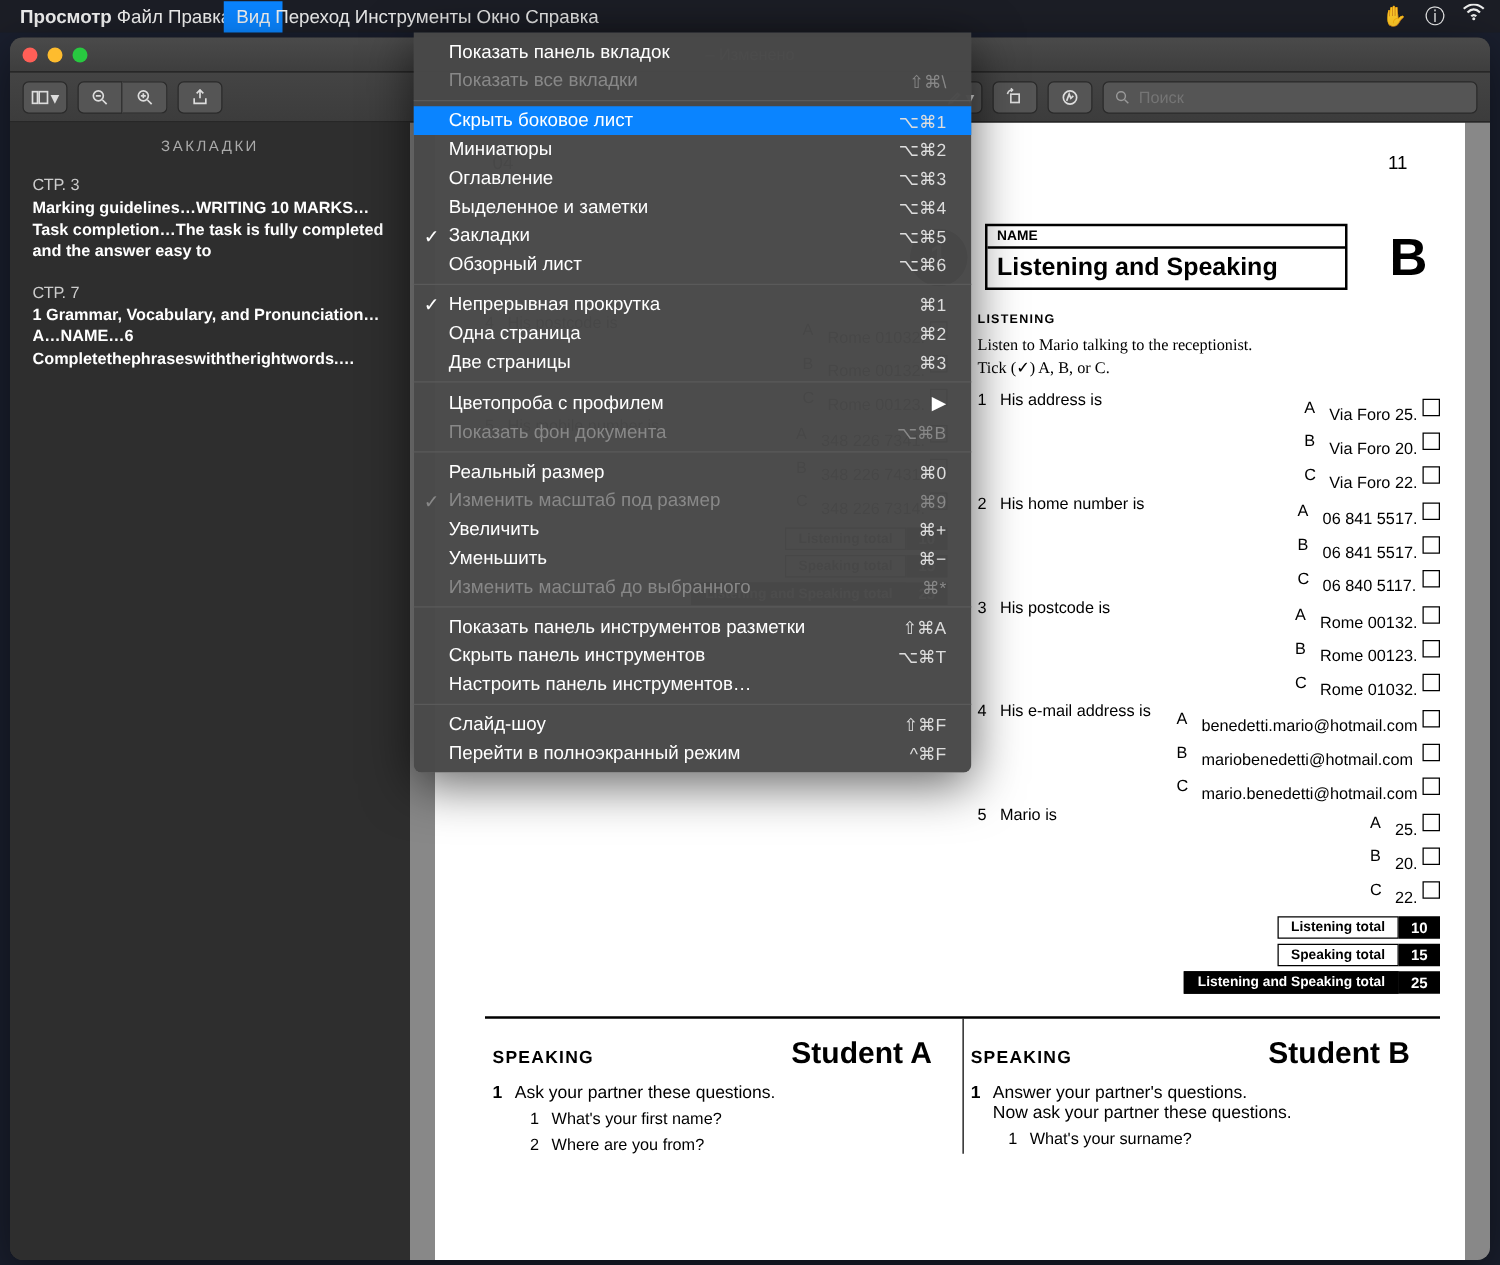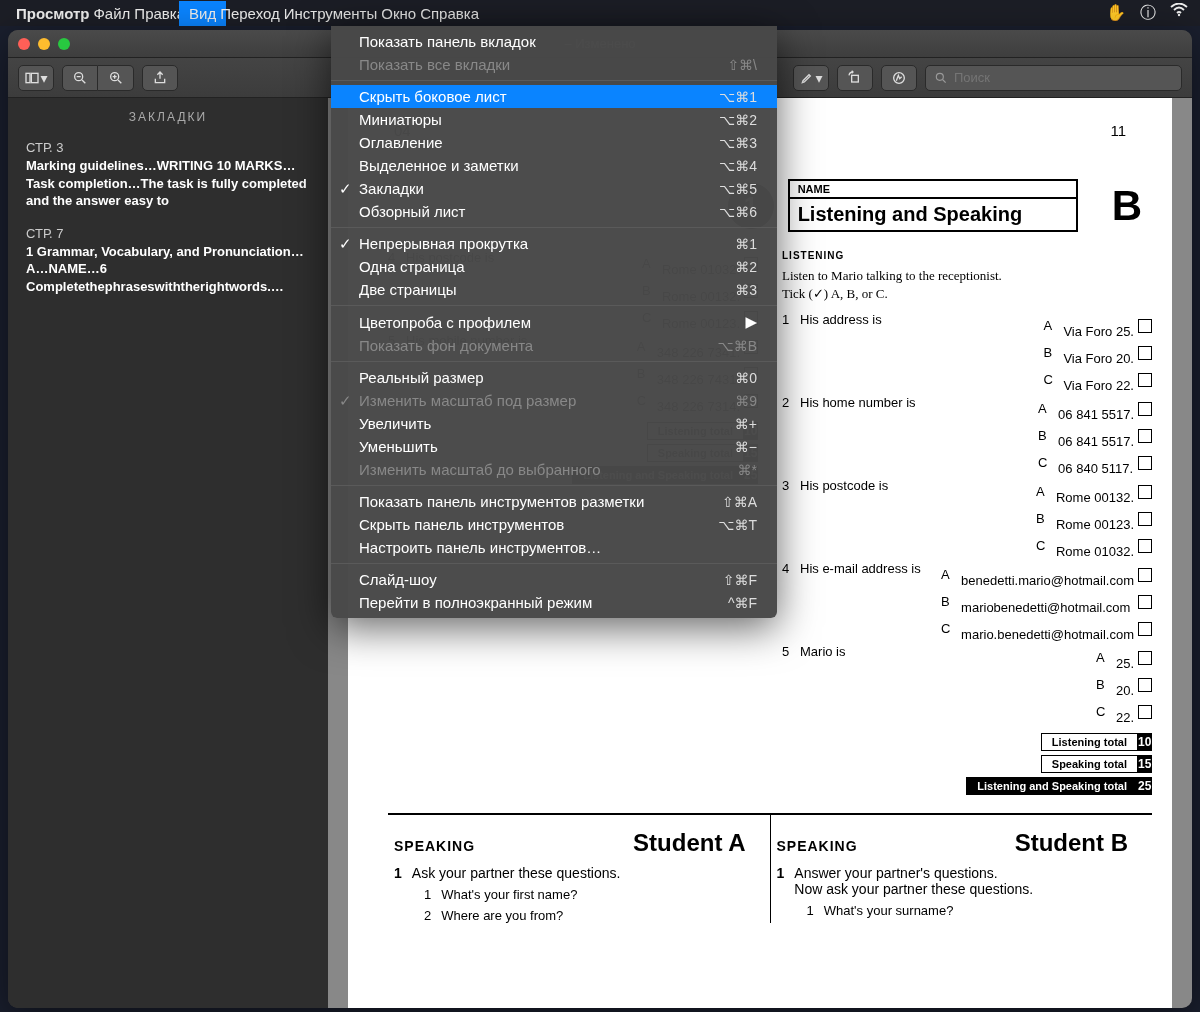--- a/index.html
+++ b/index.html
@@ -19,21 +19,21 @@
 .traffic { display: flex; gap: 8px; }
 .dot { width: 12px; height: 12px; border-radius: 50%; }
 .dot.r { background: #ff5f57; } .dot.y { background: #febc2e; } .dot.g { background: #28c840; }
 .titlebar .title { position: absolute; left: 50%; transform: translateX(-50%); color: #bbb; }
 
 .toolbar { height: 40px; background: linear-gradient(#444,#3c3c3c); display: flex; align-items: center; padding: 0 10px; gap: 8px; border-bottom: 1px solid #222; }
 .tbtn { background: #555; border: 1px solid #2a2a2a; border-radius: 5px; height: 26px; min-width: 36px; display: flex; align-items: center; justify-content: center; color: #ddd; font-size: 14px; }
 .tbtn svg { width: 16px; height: 16px; fill: none; stroke: #ddd; stroke-width: 2; }
 .tgroup { display: flex; } .tgroup .tbtn { border-radius: 0; } .tgroup .tbtn:first-child { border-radius: 5px 0 0 5px; } .tgroup .tbtn:last-child { border-radius: 0 5px 5px 0; border-left: none; }
 .toolbar .spacer { flex: 1; }
-.search { background: #555; border: 1px solid #2a2a2a; border-radius: 5px; height: 26px; width: 257px; display: flex; align-items: center; padding: 0 8px; color: #999; gap: 6px; }
+.search { background: #555; border: 1px solid #2a2a2a; border-radius: 5px; height: 26px; width: 300px; display: flex; align-items: center; padding: 0 8px; color: #999; gap: 6px; }
 .search input { background: none; border: none; outline: none; color: #ddd; flex: 1; font-size: 13px; }
 
 .body { flex: 1; display: flex; overflow: hidden; }
 .sidebar { width: 320px; background: #2e2e2e; color: #ddd; padding: 12px 0; font-size: 13px; overflow: hidden; }
 .sidebar .hdr { text-align: center; letter-spacing: 2px; color: #aaa; font-size: 12px; margin-bottom: 10px; }
 .sb-item { padding: 6px 18px 10px; }
 .sb-item .pg { color: #ccc; font-size: 13px; }
 .sb-item .txt { color: #fff; font-weight: 600; line-height: 1.35; margin-top: 2px; }
 
 .content { flex: 1; background: #888; overflow: hidden; position: relative; }
@@ -54,21 +54,21 @@
 .qn { width: 18px; }
 .qt { flex: 1; }
 .opts { }
 .opt { display: flex; align-items: center; gap: 4px; }
 .opt .lt { width: 16px; }
 .opt .tx { flex: 1; margin-top: 12px; }
 .box { width: 14px; height: 14px; border: 1px solid #000; }
 .totals { margin-top: 8px; }
 .totbox { display: flex; justify-content: flex-end; margin-bottom: 4px; }
 .totbox .lab { border: 1px solid #000; padding: 2px 10px; font-size: 11px; font-weight: 700; }
-.totbox .val { background: #000; color: #fff; width: 14px; font-weight: 700; padding: 2px 0; font-size: 12px; }
+.totbox .val { background: #000; color: #fff; width: 33px; text-align: center; font-weight: 700; padding: 2px 0; font-size: 12px; }
 .totbox.final .lab { background: #000; color: #fff; }
 
 .speak-row { display: flex; border-top: 2px solid #000; margin: 14px 20px 0 40px; }
 .speak-col { flex: 1; padding: 14px 24px 0 6px; font-family: Georgia, serif; }
 .speak-col:first-child { border-right: 1px solid #000; }
 .speak-hdr { display: flex; align-items: baseline; justify-content: space-between; margin-bottom: 8px; }
 .speak-hdr .s1 { font-weight: 800; letter-spacing: 1px; font-size: 14px; }
 .speak-hdr .s2 { font-weight: 800; font-size: 24px; }
 .sq { display: flex; gap: 10px; font-size: 14px; }
 .ssub { margin-left: 30px; font-size: 13px; margin-top: 6px; display: flex; gap: 10px; }

